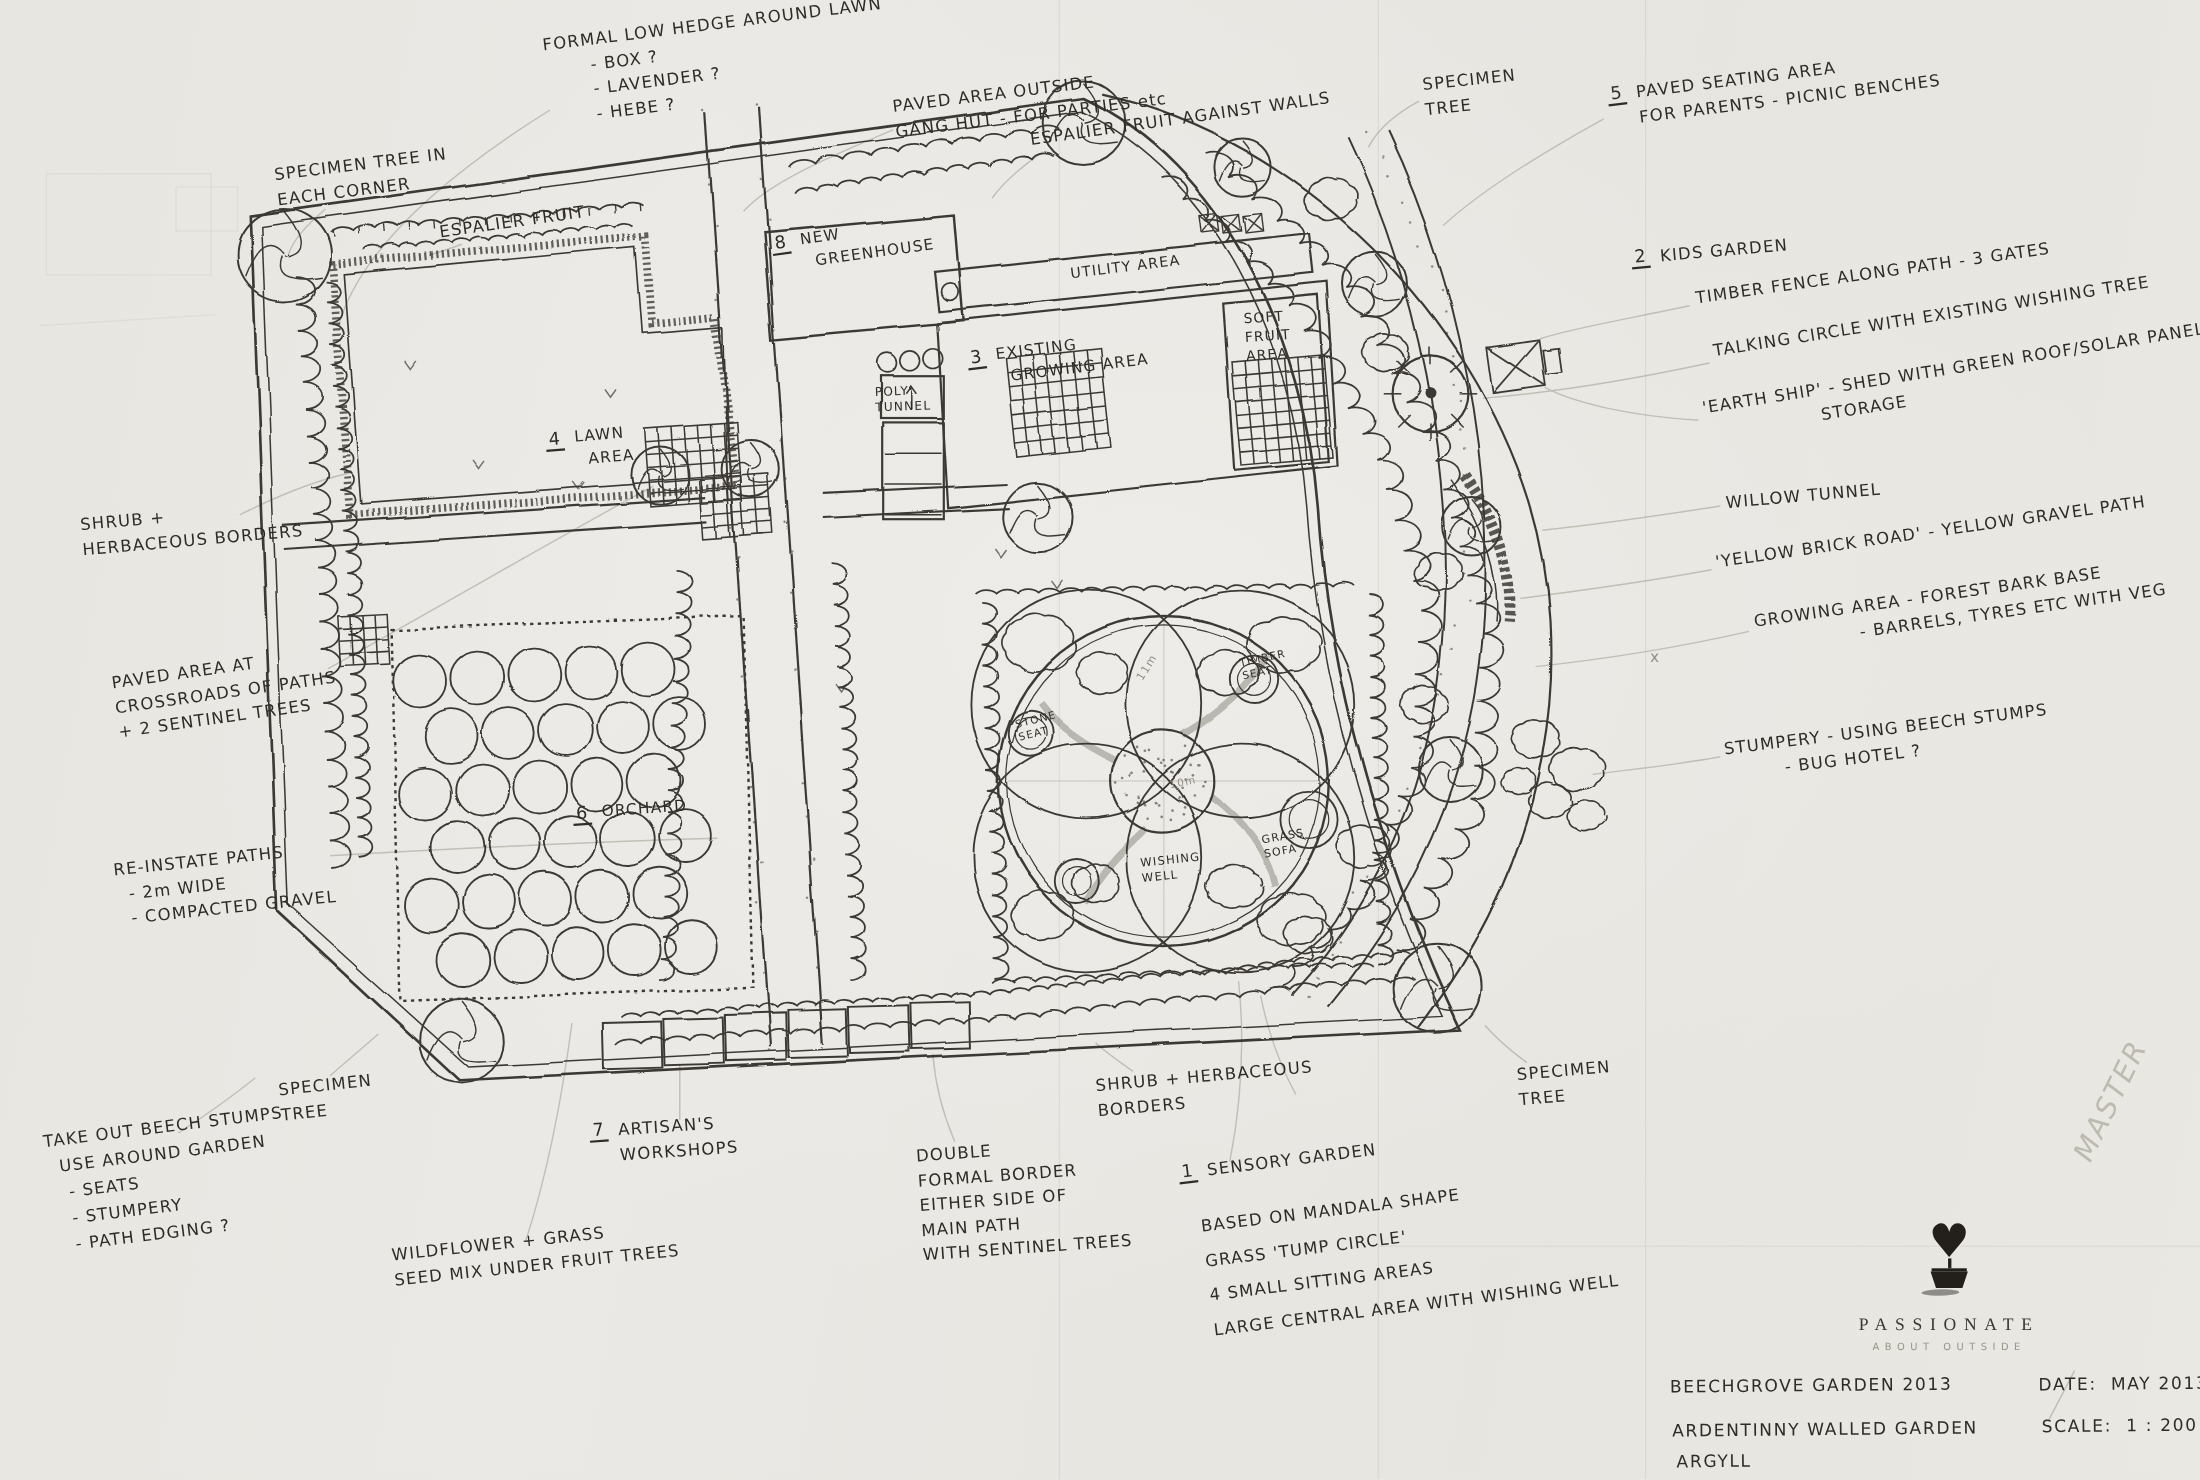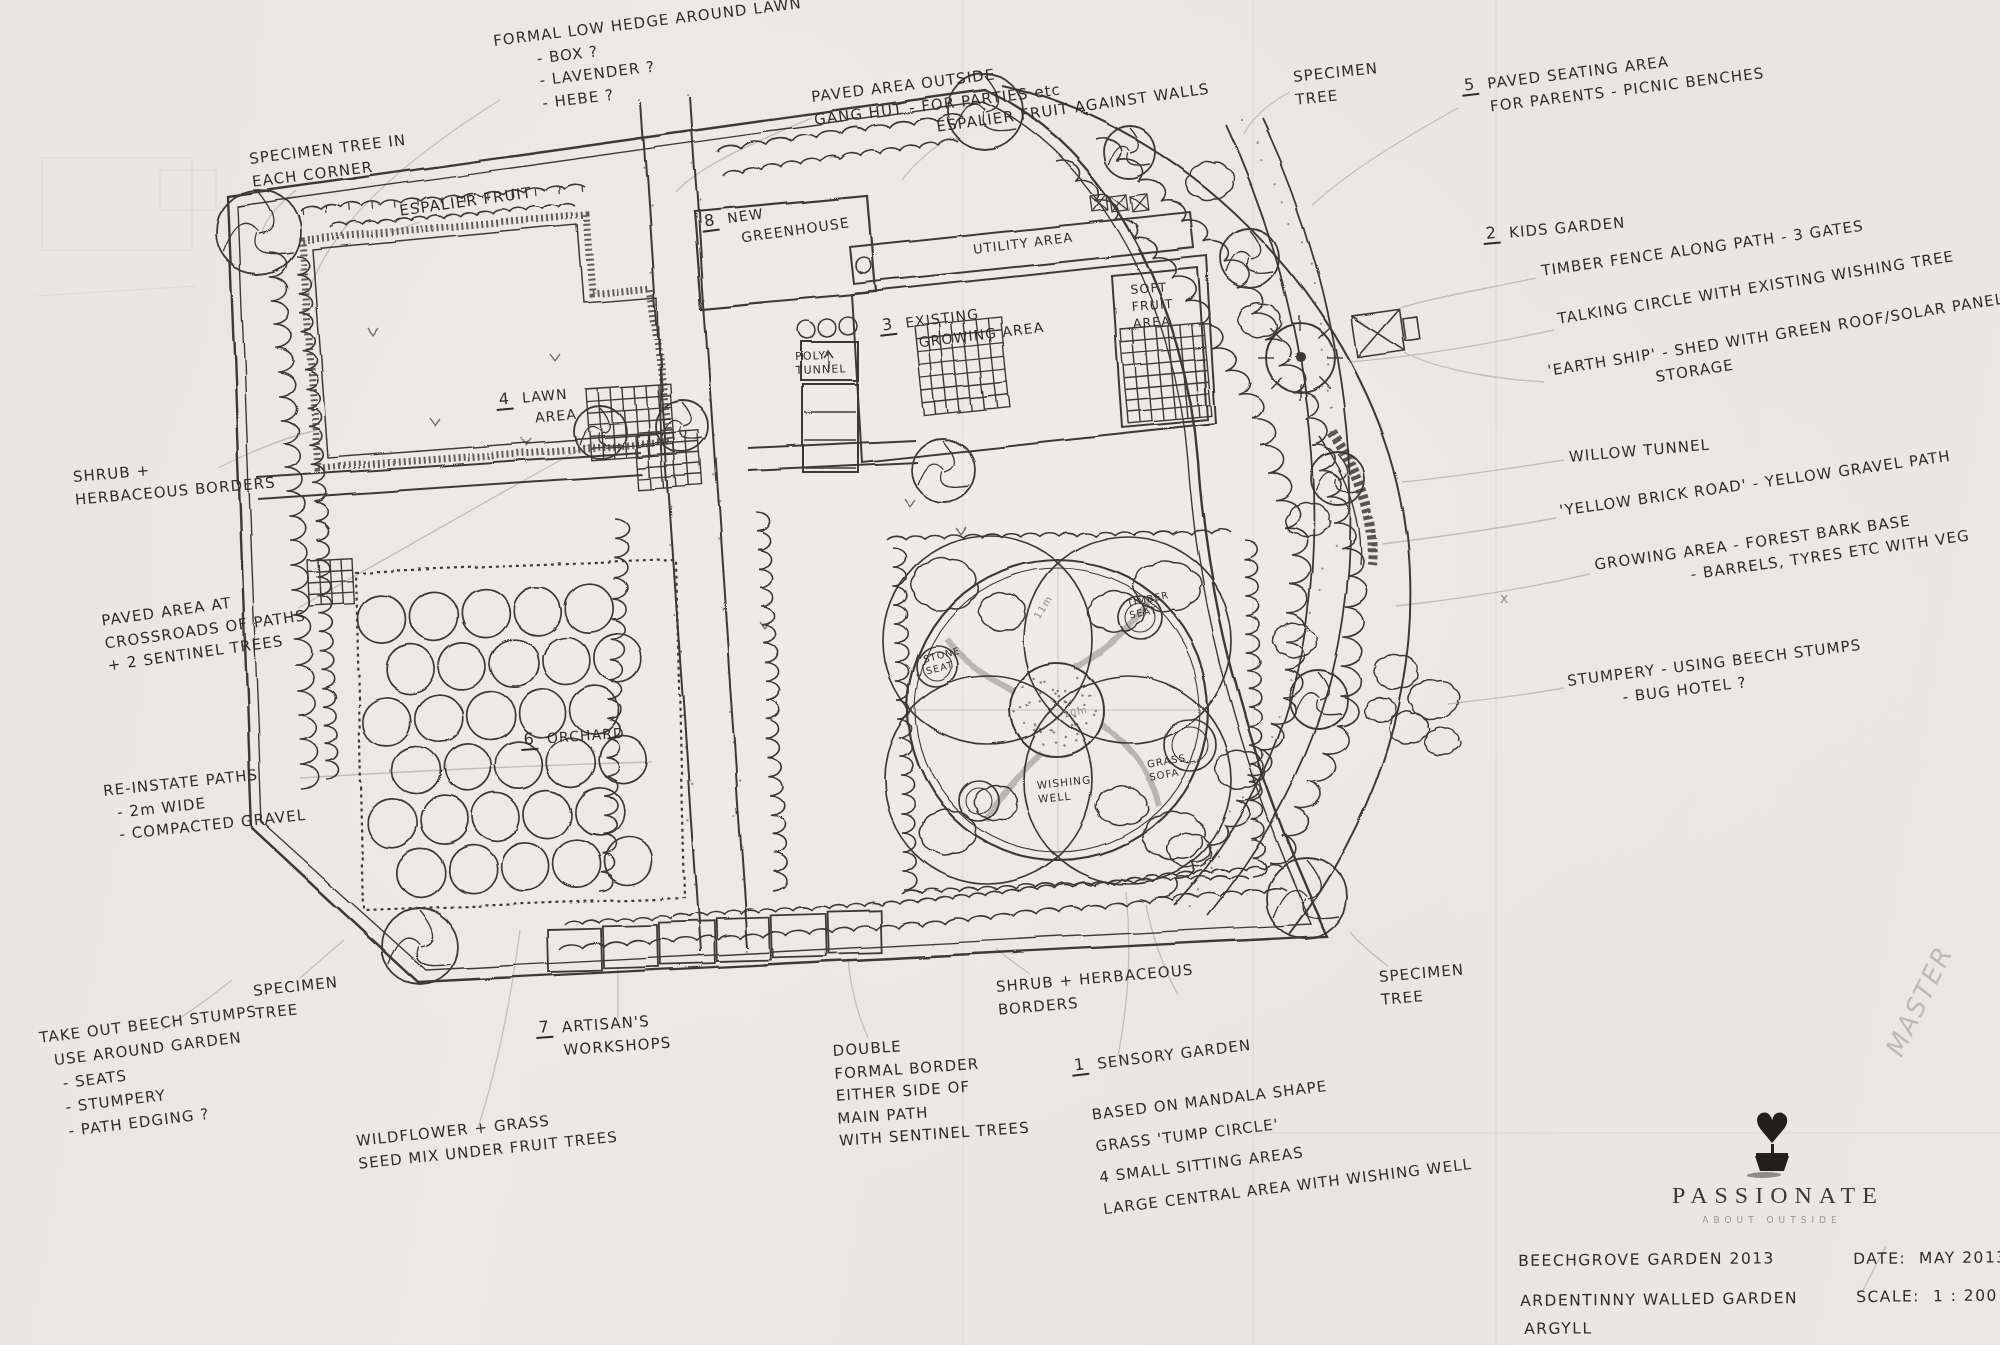--- a/index.html
+++ b/index.html
@@ -66,22 +66,22 @@
   
   .logo{position:absolute;left:1672px;top:1108px;width:200px;text-align:center;z-index:3;}
   .topiary{position:relative;height:72px;}
   .heart{font-size:42px;color:#23201c;line-height:1;display:inline-block;}
   .trunk{display:block;width:3px;height:9px;background:#23201c;margin:-6px auto 0;}
   .pot{display:block;width:24px;height:0;border-top:15px solid #23201c;
        border-left:5px solid transparent;border-right:5px solid transparent;margin:0 auto;}
   .pot-rim{display:block;width:32px;height:3px;background:#23201c;margin:0 auto;}
   .pot-shadow{display:block;width:34px;height:6px;background:#23201c;opacity:.45;
        border-radius:50%;margin:1px auto 0;transform:translateX(-8px) skewX(-35deg);}
-  .logo-name{font-family:"Liberation Serif","DejaVu Serif",serif;font-size:24px;
-       letter-spacing:7px;color:#3a3833;margin-top:2px;}
+  .logo-name{font-family:"Liberation Serif","DejaVu Serif",serif;font-size:16px;
+       letter-spacing:7px;color:#3a3833;margin-top:16px;}
   .logo-sub{font-size:9px;letter-spacing:5px;color:#989489;margin-top:6px;}
   .wm{left:1876px;top:1046px;transform:rotate(-64deg);font-size:26px;color:#b3afa3;
       font-style:italic;letter-spacing:2px;opacity:.8;z-index:2;}
 </style>
 </head>
 <body>
 
 <div id="page">
 
   <svg id="plan-svg" width="2000" height="1345" viewBox="0 0 2000 1345" style="position:absolute;left:0;top:0;z-index:1">

